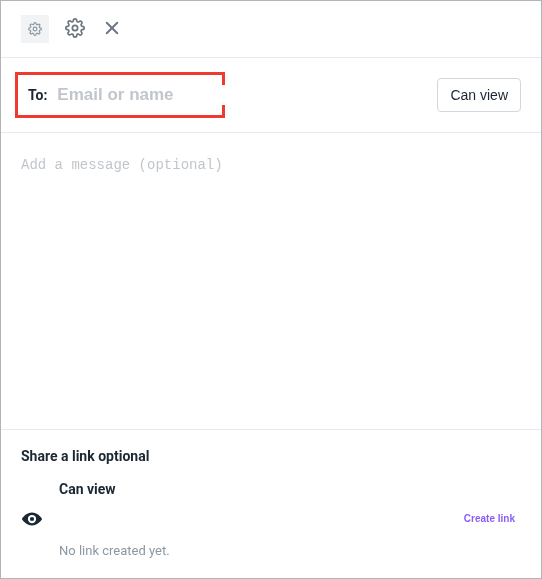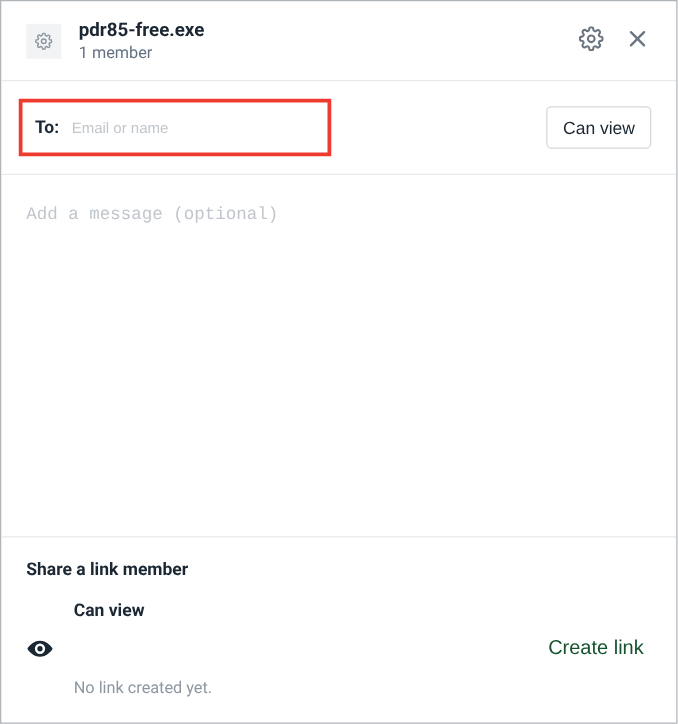--- a/index.html
+++ b/index.html
@@ -67,35 +67,36 @@
       padding: 14px 20px 14px 14px;
       border-bottom: 1px solid #e7e9eb;
       gap: 12px;
     }
     .to-field-wrap {
       display: flex;
       align-items: center;
       border: 3px solid #ef3b2f;
       padding: 8px 10px;
       flex: 0 0 auto;
-      width: 250px;
+      width: 210px;
       height: 46px;
     }
     .to-label {
       font-weight: 700;
       font-size: 14px;
       color: #1b2733;
       margin-right: 10px;
     }
     .to-input {
       border: none;
       outline: none;
-      font-size: 12px;
+      font-size: 17px;
       flex: 1;
       color: #1b2733;
+      font-weight: bold;
     }
     .to-input::placeholder { color: #c0c6cc; }
     .spacer-flex { flex: 1; }
     .canview-btn {
       border: 1px solid #d3d7db;
       border-radius: 4px;
       background: #fff;
       padding: 8px 12px;
       font-size: 14px;
       color: #1b2733;
@@ -146,39 +147,36 @@
       line-height: 1.3;
     }
     .link-sub {
       font-size: 13px;
       color: #8c97a2;
       margin-top: 45px;
     }
     .create-link-btn {
       background: none;
       border: none;
-      color: #14532d;
-      font-size: 16px;
+      color: #8b5cf6;
+      font-size: 10px;
       cursor: pointer;
       padding: 4px 6px;
+      font-weight: bold;
     }
   </style>
 </head>
 <body>
 
 <div class="header">
   <div class="file-icon-box">
     <svg viewBox="0 0 24 24" fill="none" stroke="#8c97a2" stroke-width="2">
       <circle cx="12" cy="12" r="3.2"></circle>
       <path d="M19.4 15a1.7 1.7 0 0 0 .34 1.87l.06.06a2 2 0 1 1-2.83 2.83l-.06-.06a1.7 1.7 0 0 0-1.87-.34 1.7 1.7 0 0 0-1.03 1.56V21a2 2 0 1 1-4 0v-.09a1.7 1.7 0 0 0-1.11-1.56 1.7 1.7 0 0 0-1.87.34l-.06.06a2 2 0 1 1-2.83-2.83l.06-.06a1.7 1.7 0 0 0 .34-1.87 1.7 1.7 0 0 0-1.56-1.03H3a2 2 0 1 1 0-4h.09a1.7 1.7 0 0 0 1.56-1.11 1.7 1.7 0 0 0-.34-1.87l-.06-.06a2 2 0 1 1 2.83-2.83l.06.06a1.7 1.7 0 0 0 1.87.34H9a1.7 1.7 0 0 0 1.03-1.56V3a2 2 0 1 1 4 0v.09a1.7 1.7 0 0 0 1.03 1.56 1.7 1.7 0 0 0 1.87-.34l.06-.06a2 2 0 1 1 2.83 2.83l-.06.06a1.7 1.7 0 0 0-.34 1.87V9a1.7 1.7 0 0 0 1.56 1.03H21a2 2 0 1 1 0 4h-.09a1.7 1.7 0 0 0-1.56 1.03z"></path>
     </svg>
-  </div>
-  <div class="title-block">
-    <div class="file-title">pdr85-free.exe</div>
-    <div class="member-count">1 member</div>
   </div>
   <div class="header-actions">
     <button class="icon-btn">
       <span>
         <svg viewBox="0 0 24 24" fill="none" stroke="#6b7580" stroke-width="2">
           <circle cx="12" cy="12" r="3.2"></circle>
           <path d="M19.4 15a1.7 1.7 0 0 0 .34 1.87l.06.06a2 2 0 1 1-2.83 2.83l-.06-.06a1.7 1.7 0 0 0-1.87-.34 1.7 1.7 0 0 0-1.03 1.56V21a2 2 0 1 1-4 0v-.09a1.7 1.7 0 0 0-1.11-1.56 1.7 1.7 0 0 0-1.87.34l-.06.06a2 2 0 1 1-2.83-2.83l.06-.06a1.7 1.7 0 0 0 .34-1.87 1.7 1.7 0 0 0-1.56-1.03H3a2 2 0 1 1 0-4h.09a1.7 1.7 0 0 0 1.56-1.11 1.7 1.7 0 0 0-.34-1.87l-.06-.06a2 2 0 1 1 2.83-2.83l.06.06a1.7 1.7 0 0 0 1.87.34H9a1.7 1.7 0 0 0 1.03-1.56V3a2 2 0 1 1 4 0v.09a1.7 1.7 0 0 0 1.03 1.56 1.7 1.7 0 0 0 1.87-.34l.06-.06a2 2 0 1 1 2.83 2.83l-.06.06a1.7 1.7 0 0 0-.34 1.87V9a1.7 1.7 0 0 0 1.56 1.03H21a2 2 0 1 1 0 4h-.09a1.7 1.7 0 0 0-1.56 1.03z"></path>
         </svg>
       </span>
     </button>
@@ -200,21 +198,21 @@
   </div>
   <div class="spacer-flex"></div>
   <button class="canview-btn">Can view</button>
 </div>
 
 <div class="message-area">
   <textarea class="message-input" rows="3" placeholder="Add a message (optional)" style=""></textarea>
 </div>
 
 <div class="footer">
-  <div class="footer-title">Share a link member</div>
+  <div class="footer-title">Share a link optional</div>
   <div class="link-row">
     <span class="eye-icon">
       <svg viewBox="0 0 24 24" fill="#1b2733">
         <path d="M12 5C6.5 5 2.3 9.5 1 12c1.3 2.5 5.5 7 11 7s9.7-4.5 11-7c-1.3-2.5-5.5-7-11-7zm0 11.5A4.5 4.5 0 1 1 12 7.5a4.5 4.5 0 0 1 0 9z"></path>
         <circle cx="12" cy="12" r="2.3"></circle>
       </svg>
     </span>
     <div class="link-text-block">
       <div class="link-title">Can view</div>
       <div class="link-sub">No link created yet.</div>

